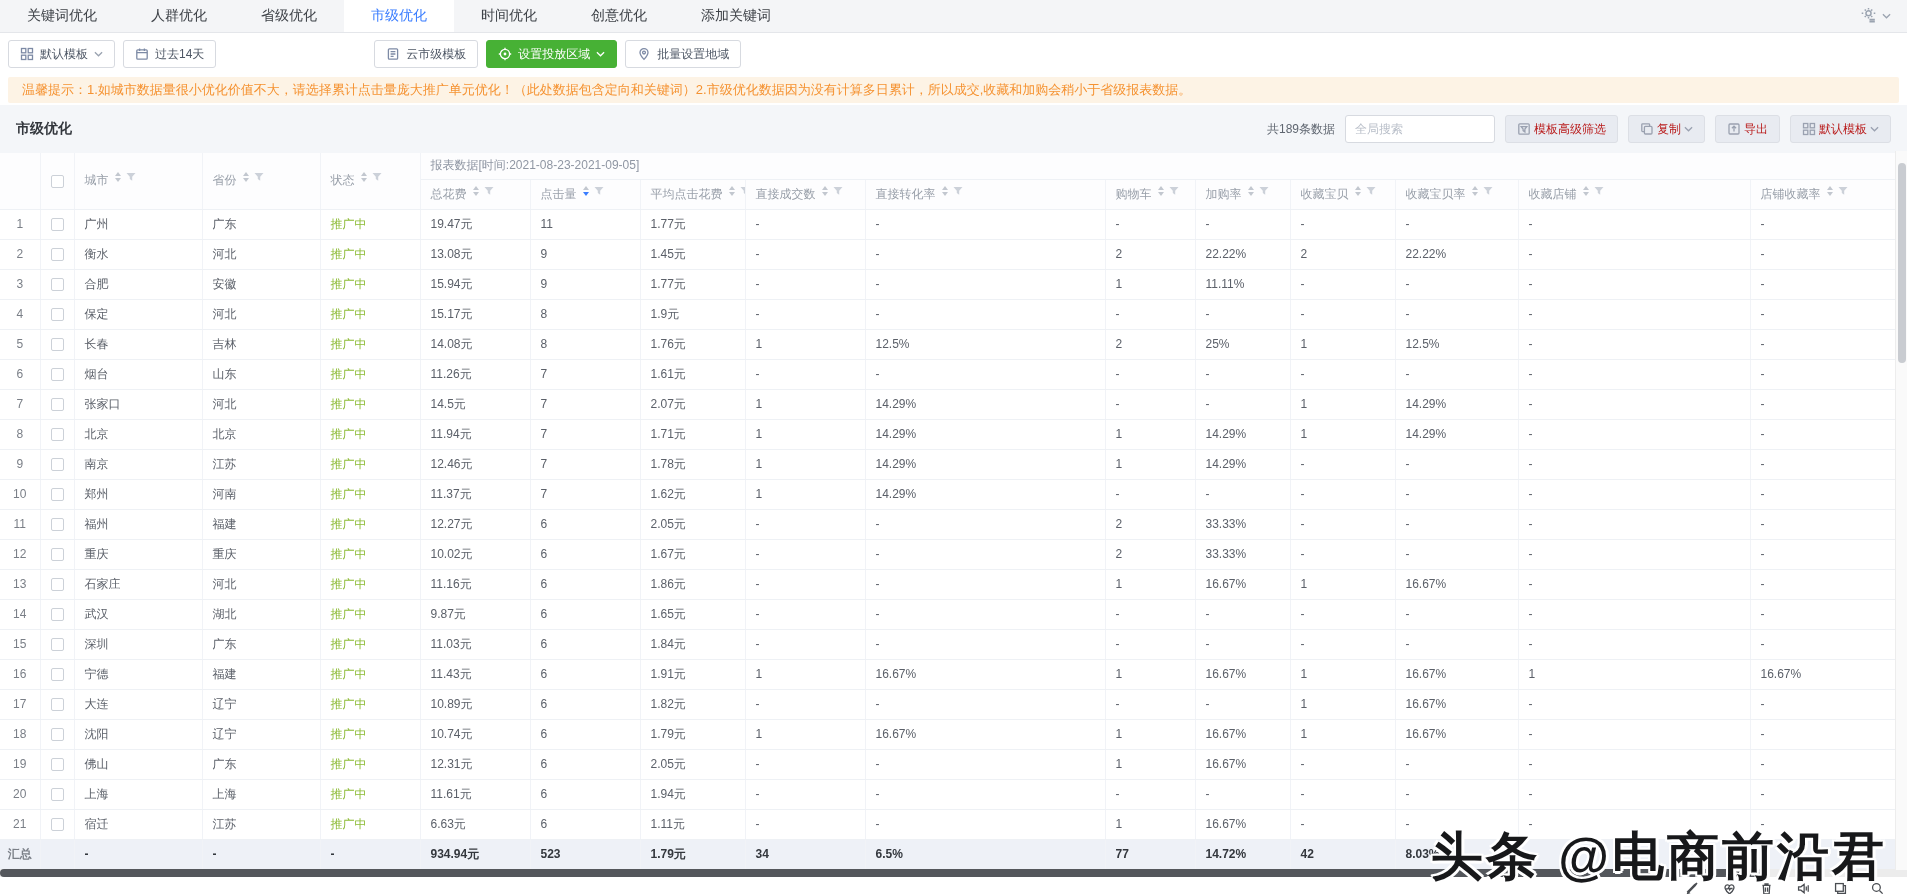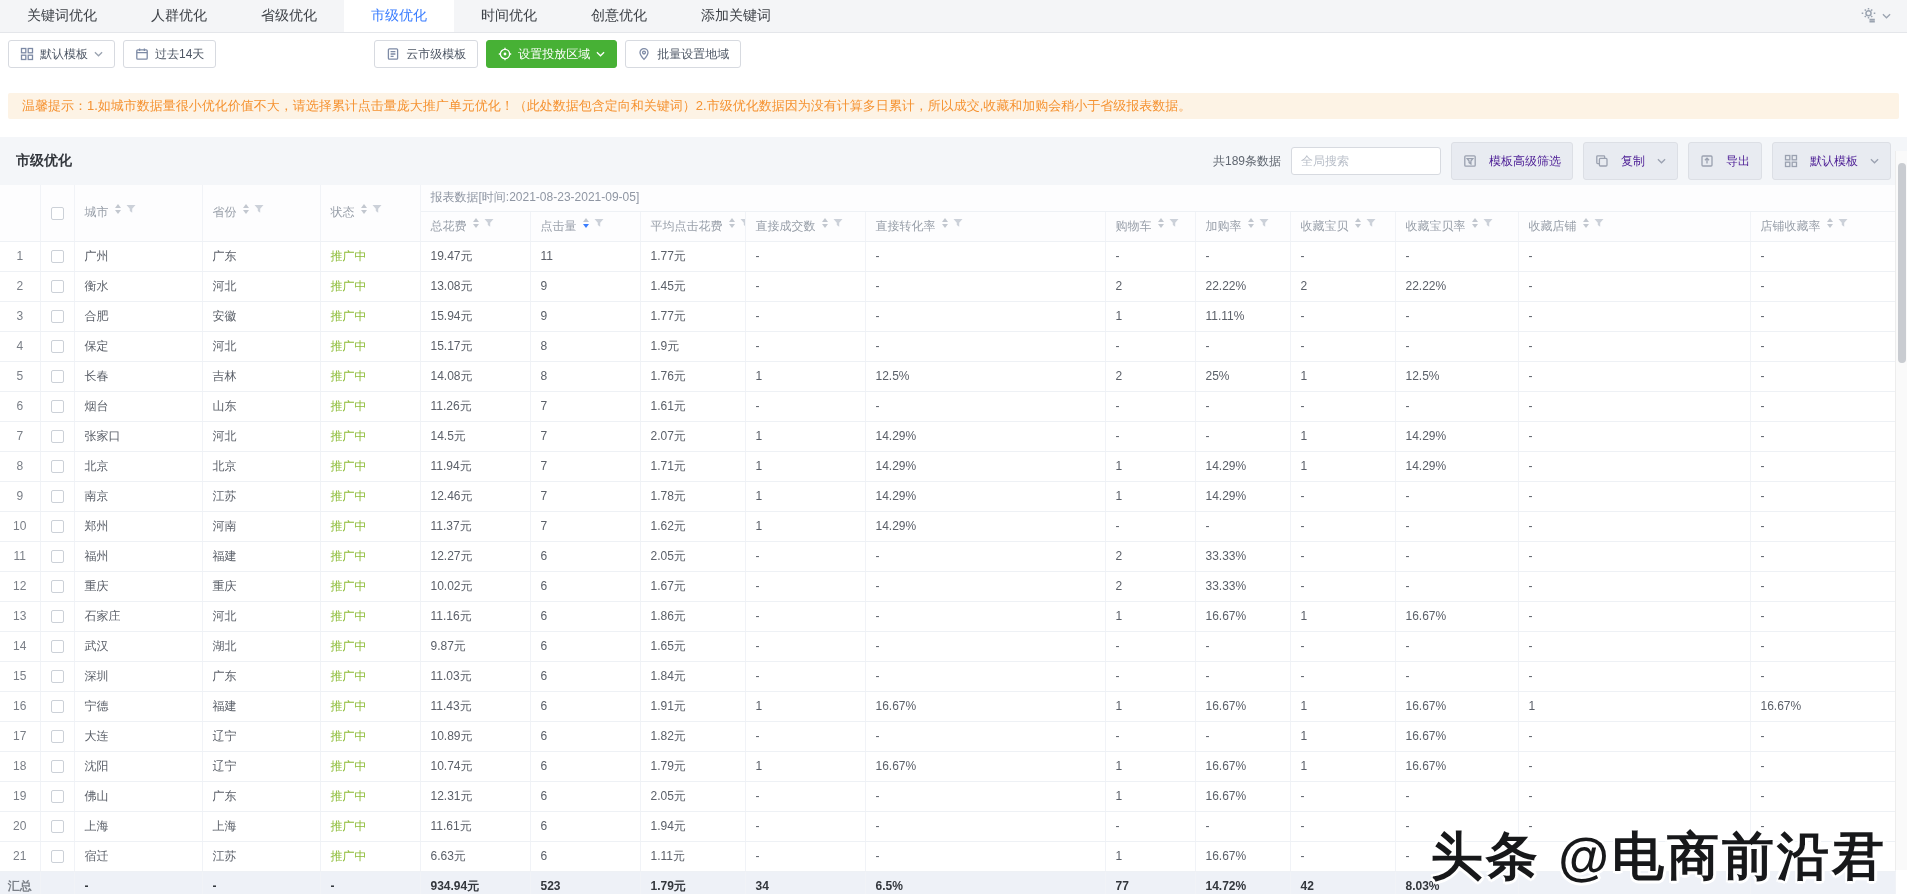--- a/index.html
+++ b/index.html
@@ -17,33 +17,33 @@
   .toolbar { height:42px; display:flex; align-items:center; gap:8px; padding:0 8px; background:#fff; }
   .btn { height:28px; display:inline-flex; align-items:center; gap:6px; padding:0 11px;
          border:1px solid #d7dae0; border-radius:3px; background:#fff; font-size:12px; color:#4e5765; cursor:pointer; white-space:nowrap; }
   .btn .bicon { color:#7d8aa5; display:inline-flex; }
   .btn.green { background:#47b135; border-color:#47b135; color:#fff; }
   .btn.green .bicon { color:#fff; }
   .gap-left { margin-left:150px; }
   .chev { width:9px; height:6px; display:inline-block; }
 
   
-  .notice { height:26px; margin:18px 8px; background:#fdf3e5; display:flex; align-items:center;
+  .notice { height:26px; margin:2px 8px; background:#fdf3e5; display:flex; align-items:center;
             padding:0 14px; font-size:13px; color:#f59231; border-radius:2px; white-space:nowrap; }
 
   
   .band { height:48px; background:#f4f6f9; display:flex; align-items:center; padding:0 16px; }
   .band-title { font-size:14px; font-weight:bold; color:#33373d; }
   .band-right { margin-left:auto; display:flex; align-items:center; gap:10px; }
   .count { font-size:12px; color:#5f6670; }
   .search { width:150px; height:28px; border:1px solid #d7dae0; border-radius:3px; padding:0 9px; font-size:12px; color:#333;
             font-family:inherit; background:#fff; }
   .search::placeholder { color:#b9bfc9; }
-  .gbtn { height:38px; display:inline-flex; align-items:center; gap:12px; padding:0 11px; border:1px solid #dcdfe5;
-          border-radius:3px; background:#e8ebf1; font-size:12px; color:#4c1d95; cursor:pointer; white-space:nowrap; }
+  .gbtn { height:28px; display:inline-flex; align-items:center; gap:3px; padding:0 11px; border:1px solid #dcdfe5;
+          border-radius:3px; background:#e8ebf1; font-size:12px; color:#b91c1c; cursor:pointer; white-space:nowrap; }
   .gbtn .bicon { color:#9aa1b0; display:inline-flex; }
 
   
   .table-wrap { width:1895px; }
   table { border-collapse:collapse; table-layout:fixed; width:1895px; }
   th, td { font-size:12px; font-weight:normal; text-align:left; padding:0 0 0 10px; overflow:hidden; white-space:nowrap;
            border-bottom:1px solid #eef1f5; border-right:1px solid #f1f3f7; }
   thead th { color:#989fa9; background:#fdfdfe; }
   thead tr.group-row th { height:26px; border-bottom:1px solid #eef1f5; }
   thead tr.cols-row th { height:30px; }

